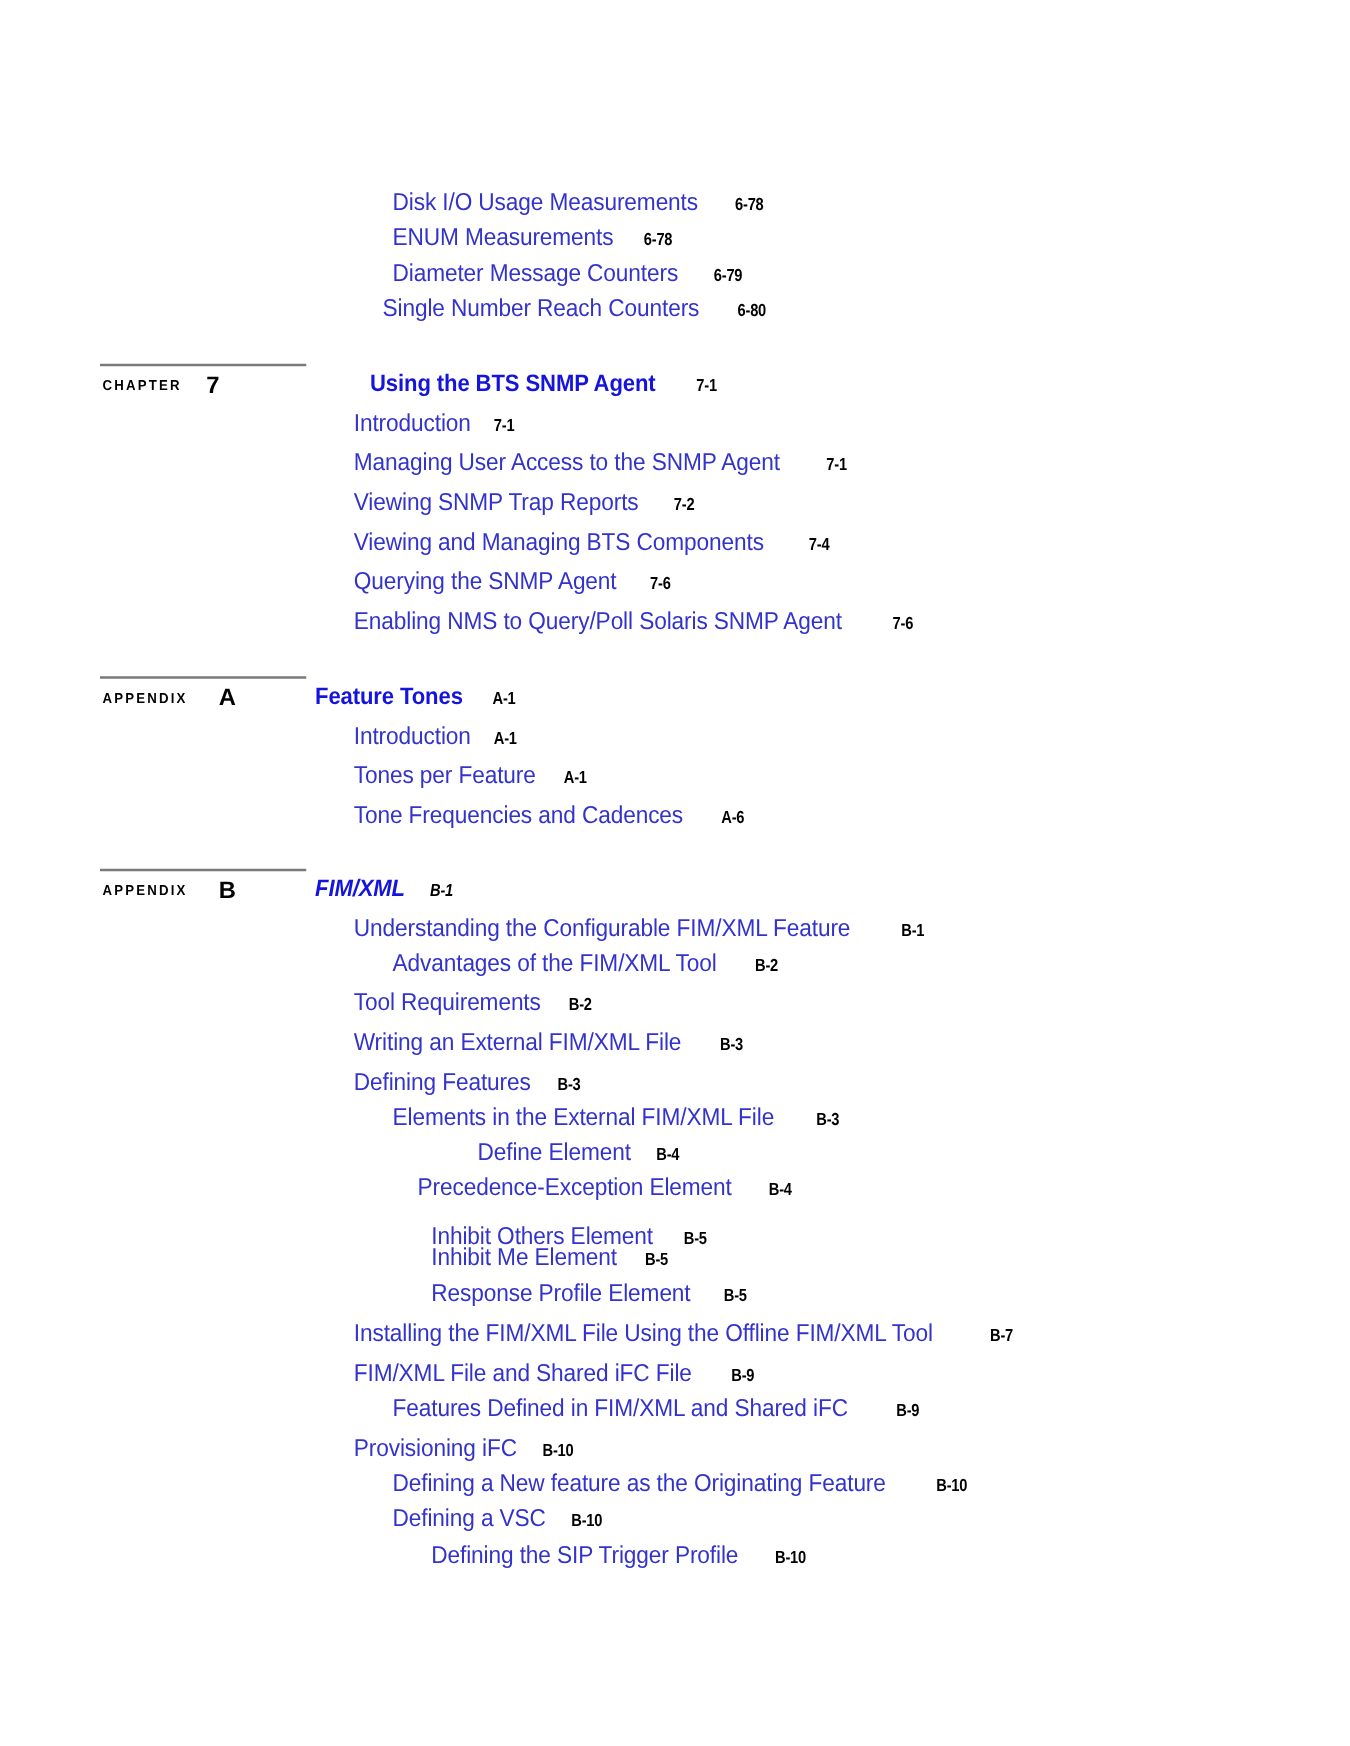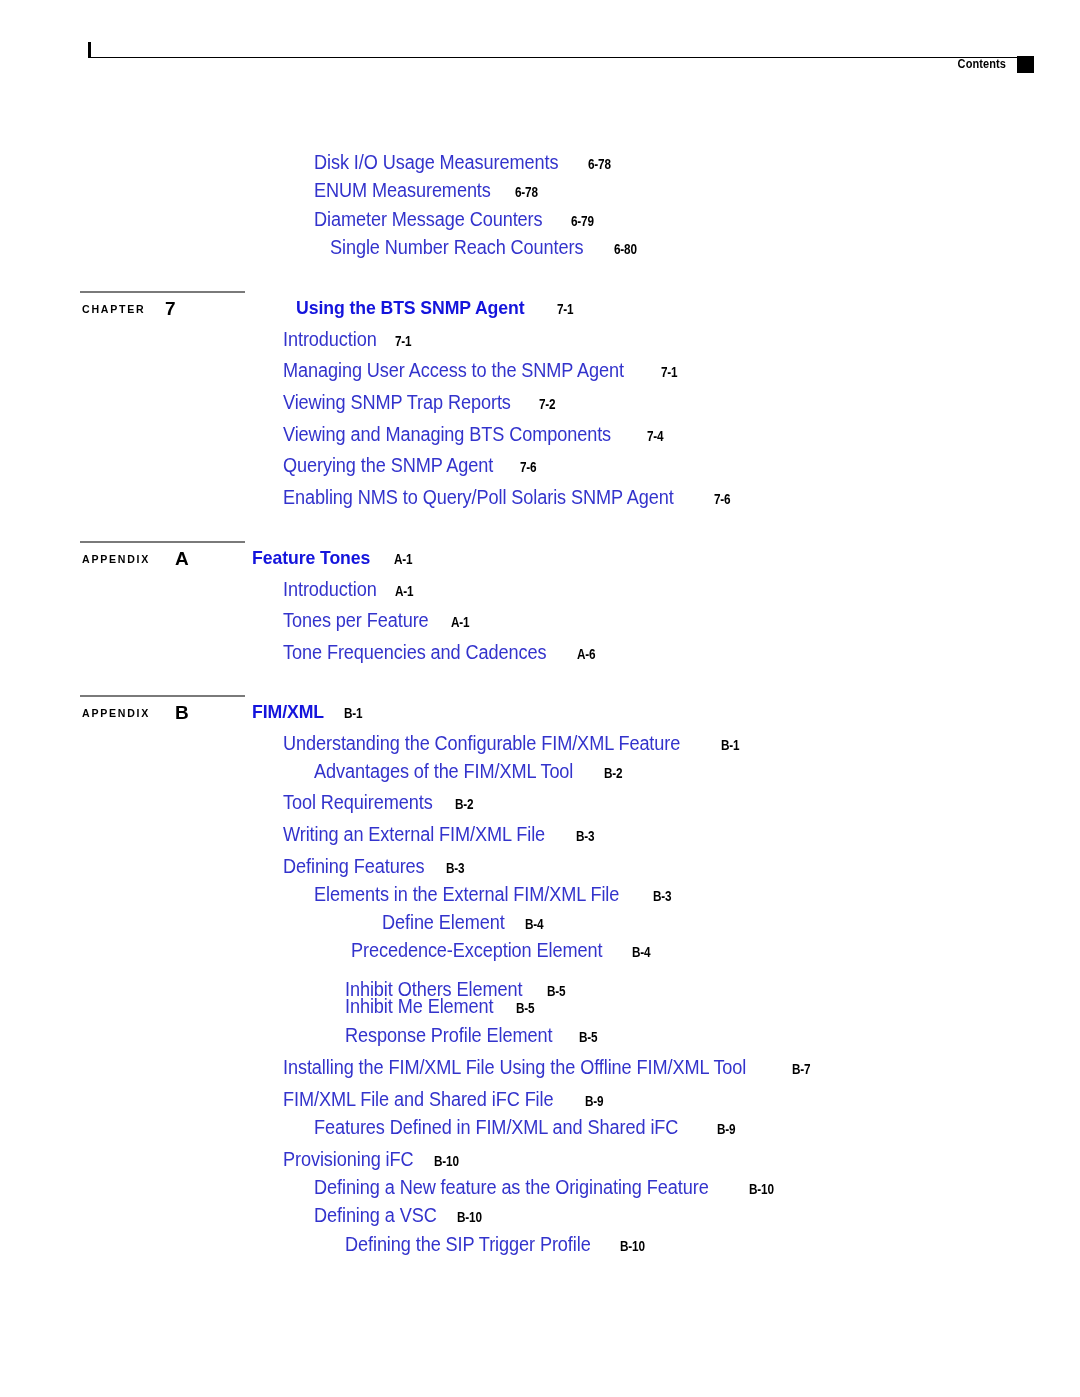--- a/index.html
+++ b/index.html
@@ -152,61 +152,55 @@
     bottom: 0;
     width: 1080px;
     height: 110px;
   }
 </style>
 </head>
 <body>
 
 <div class="page">
 
-  <div class="header">
-    <div class="header-tick"></div>
-    <div class="header-rule"></div>
-    <div class="header-label">Contents</div>
-    <div class="header-square"></div>
-  </div>
 
   <div class="toc" id="toc-container">
       <div class="toc-row" style="left: 314px; top: 153px;"><span class="entry-title narrow">Disk I/O Usage Measurements</span><span class="gap-sm"></span><span class="pagenum">6-78</span></div>
       <div class="toc-row" style="left: 314px; top: 181px;"><span class="entry-title narrow">ENUM Measurements</span><span class="gap-sm"></span><span class="pagenum">6-78</span></div>
       <div class="toc-row" style="left: 314px; top: 210px;"><span class="entry-title narrow">Diameter Message Counters</span><span class="gap-sm"></span><span class="pagenum">6-79</span></div>
-      <div class="toc-row" style="left: 330px; top: 238px;"><span class="entry-title narrow">Single Number Reach Counters</span><span class="gap-sm"></span><span class="pagenum">6-80</span></div>
+      <div class="toc-row" style="left: 306px; top: 238px;"><span class="entry-title narrow">Single Number Reach Counters</span><span class="gap-sm"></span><span class="pagenum">6-80</span></div>
       <div class="marker-rule" style="left: 80px; top: 291px; position: absolute;"></div>
       <div class="marker-word" style="position: absolute; left: 82px; top: 303px;">CHAPTER</div>
       <div class="marker-num" style="position: absolute; left: 165px; top: 298px;">7</div>
       <div class="toc-row" style="left: 252px; top: 298px; margin-left: 44px;"><span class="head-title">Using the BTS SNMP Agent</span><span class="gap-md"></span><span class="pagenum">7-1</span></div>
       <div class="toc-row" style="left: 283px; top: 330px;"><span class="entry-title narrow">Introduction</span><span class="gap-sm"></span><span class="pagenum">7-1</span></div>
       <div class="toc-row" style="left: 283px; top: 361px;"><span class="entry-title narrow">Managing User Access to the SNMP Agent</span><span class="gap-sm"></span><span class="pagenum">7-1</span></div>
       <div class="toc-row" style="left: 283px; top: 393px;"><span class="entry-title narrow">Viewing SNMP Trap Reports</span><span class="gap-sm"></span><span class="pagenum">7-2</span></div>
       <div class="toc-row" style="left: 283px; top: 425px;"><span class="entry-title narrow">Viewing and Managing BTS Components</span><span class="gap-sm"></span><span class="pagenum">7-4</span></div>
       <div class="toc-row" style="left: 283px; top: 456px;"><span class="entry-title narrow">Querying the SNMP Agent</span><span class="gap-sm"></span><span class="pagenum">7-6</span></div>
       <div class="toc-row" style="left: 283px; top: 488px;"><span class="entry-title narrow">Enabling NMS to Query/Poll Solaris SNMP Agent</span><span class="gap-sm"></span><span class="pagenum">7-6</span></div>
       <div class="marker-rule" style="left: 80px; top: 541px; position: absolute;"></div>
       <div class="marker-word" style="position: absolute; left: 82px; top: 553px;">APPENDIX</div>
       <div class="marker-num" style="position: absolute; left: 175px; top: 548px;">A</div>
       <div class="toc-row" style="left: 252px; top: 548px;"><span class="head-title">Feature Tones</span><span class="gap-md"></span><span class="pagenum">A-1</span></div>
       <div class="toc-row" style="left: 283px; top: 580px;"><span class="entry-title narrow">Introduction</span><span class="gap-sm"></span><span class="pagenum">A-1</span></div>
       <div class="toc-row" style="left: 283px; top: 611px;"><span class="entry-title narrow">Tones per Feature</span><span class="gap-sm"></span><span class="pagenum">A-1</span></div>
       <div class="toc-row" style="left: 283px; top: 643px;"><span class="entry-title narrow">Tone Frequencies and Cadences</span><span class="gap-sm"></span><span class="pagenum">A-6</span></div>
       <div class="marker-rule" style="left: 80px; top: 695px; position: absolute;"></div>
       <div class="marker-word" style="position: absolute; left: 82px; top: 707px;">APPENDIX</div>
       <div class="marker-num" style="position: absolute; left: 175px; top: 702px;">B</div>
-      <div class="toc-row" style="left: 252px; top: 702px;"><span class="head-title">FIM/XML</span><span class="gap-md"></span><span class="pagenum">B-1</span></div>
+      <div class="toc-row" style="left: 252px; top: 702px; font-style: italic;"><span class="head-title">FIM/XML</span><span class="gap-md"></span><span class="pagenum">B-1</span></div>
       <div class="toc-row" style="left: 283px; top: 734px;"><span class="entry-title narrow">Understanding the Configurable FIM/XML Feature</span><span class="gap-sm"></span><span class="pagenum">B-1</span></div>
       <div class="toc-row" style="left: 314px; top: 762px;"><span class="entry-title narrow">Advantages of the FIM/XML Tool</span><span class="gap-sm"></span><span class="pagenum">B-2</span></div>
       <div class="toc-row" style="left: 283px; top: 793px;"><span class="entry-title narrow">Tool Requirements</span><span class="gap-sm"></span><span class="pagenum">B-2</span></div>
       <div class="toc-row" style="left: 283px; top: 825px;"><span class="entry-title narrow">Writing an External FIM/XML File</span><span class="gap-sm"></span><span class="pagenum">B-3</span></div>
       <div class="toc-row" style="left: 283px; top: 857px;"><span class="entry-title narrow">Defining Features</span><span class="gap-sm"></span><span class="pagenum">B-3</span></div>
       <div class="toc-row" style="left: 314px; top: 885px;"><span class="entry-title narrow">Elements in the External FIM/XML File</span><span class="gap-sm"></span><span class="pagenum">B-3</span></div>
       <div class="toc-row" style="left: 345px; top: 913px; margin-left: 37px;"><span class="entry-title narrow">Define Element</span><span class="gap-sm"></span><span class="pagenum">B-4</span></div>
-      <div class="toc-row" style="left: 351px; top: 941px;"><span class="entry-title narrow">Precedence-Exception Element</span><span class="gap-sm"></span><span class="pagenum">B-4</span></div>
+      <div class="toc-row" style="left: 334px; top: 941px;"><span class="entry-title narrow">Precedence-Exception Element</span><span class="gap-sm"></span><span class="pagenum">B-4</span></div>
       <div class="toc-row" style="left: 345px; top: 980px;"><span class="entry-title narrow">Inhibit Others Element</span><span class="gap-sm"></span><span class="pagenum">B-5</span></div>
       <div class="toc-row" style="left: 345px; top: 997px;"><span class="entry-title narrow">Inhibit Me Element</span><span class="gap-sm"></span><span class="pagenum">B-5</span></div>
       <div class="toc-row" style="left: 345px; top: 1026px;"><span class="entry-title narrow">Response Profile Element</span><span class="gap-sm"></span><span class="pagenum">B-5</span></div>
       <div class="toc-row" style="left: 283px; top: 1058px;"><span class="entry-title narrow">Installing the FIM/XML File Using the Offline FIM/XML Tool</span><span class="gap-sm"></span><span class="pagenum">B-7</span></div>
       <div class="toc-row" style="left: 283px; top: 1090px;"><span class="entry-title narrow">FIM/XML File and Shared iFC File</span><span class="gap-sm"></span><span class="pagenum">B-9</span></div>
       <div class="toc-row" style="left: 314px; top: 1118px;"><span class="entry-title narrow">Features Defined in FIM/XML and Shared iFC</span><span class="gap-sm"></span><span class="pagenum">B-9</span></div>
       <div class="toc-row" style="left: 283px; top: 1150px;"><span class="entry-title narrow">Provisioning iFC</span><span class="gap-sm"></span><span class="pagenum">B-10</span></div>
       <div class="toc-row" style="left: 314px; top: 1178px;"><span class="entry-title narrow">Defining a New feature as the Originating Feature</span><span class="gap-sm"></span><span class="pagenum">B-10</span></div>
       <div class="toc-row" style="left: 314px; top: 1206px;"><span class="entry-title narrow">Defining a VSC</span><span class="gap-sm"></span><span class="pagenum">B-10</span></div>
       <div class="toc-row" style="left: 345px; top: 1235px;"><span class="entry-title narrow">Defining the SIP Trigger Profile</span><span class="gap-sm"></span><span class="pagenum">B-10</span></div>

